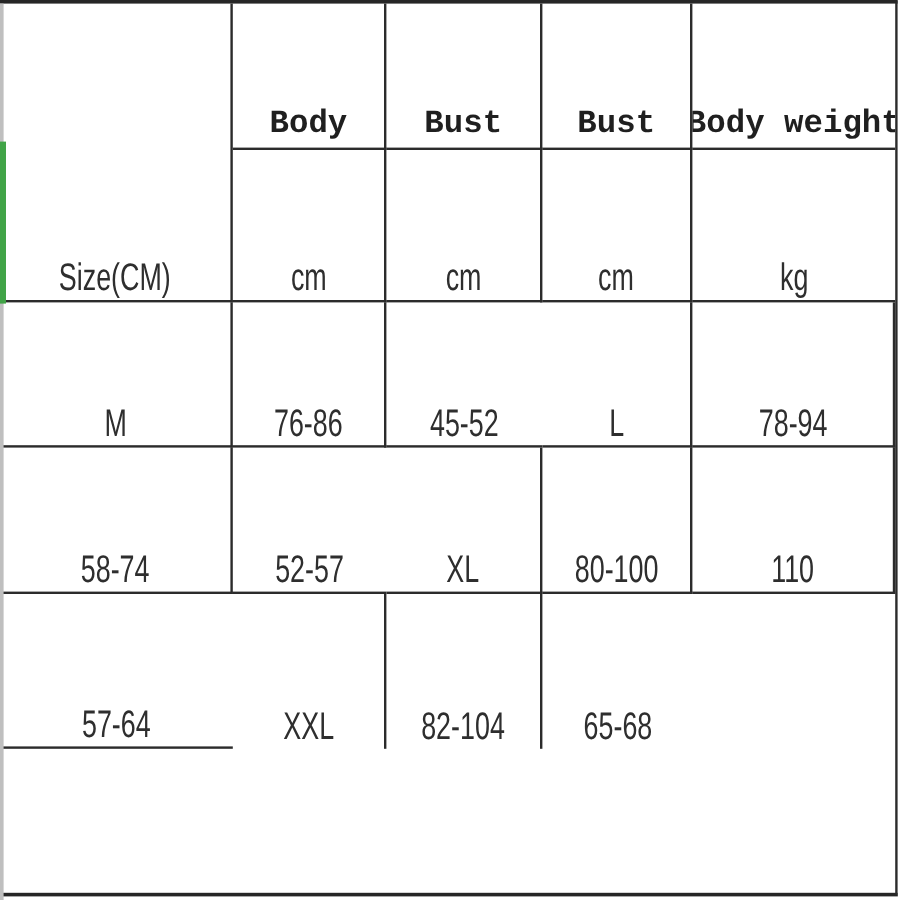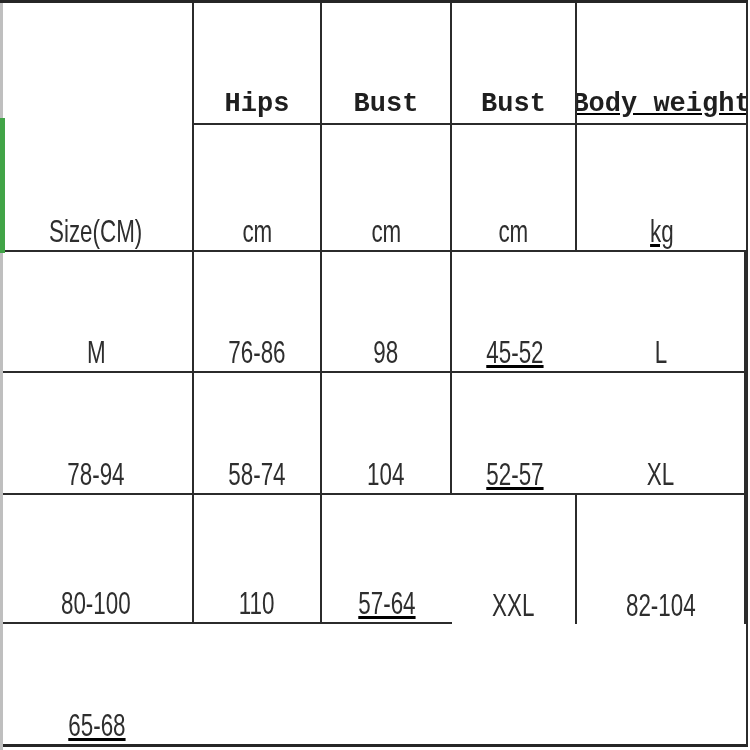--- a/index.html
+++ b/index.html
@@ -31,21 +31,21 @@
   .cell {
     box-sizing: border-box;
     border-right: 2px solid #2b2b2b;
     border-bottom: 2px solid #2b2b2b;
     display: flex;
     align-items: flex-end;
     justify-content: center;
     padding-bottom: 3px;
     overflow: hidden;
   }
-  .cell.no-r { border-right: none; text-decoration: underline; }
+  .cell.no-r { border-right: none; }
   .cell.no-b { border-bottom: none; justify-content: center; }
   .cell.corner {
     grid-column: 1;
     grid-row: 1 / 3;
   }
   
   .hdr-text {
     font-family: "Liberation Mono", "DejaVu Sans Mono", monospace;
     font-weight: bold;
     font-size: 27px;
@@ -93,21 +93,21 @@
   <div class="left-edge-line"></div>
   <div class="green-accent-bar"></div>
 
   <div class="size-table">
 
     <div class="cell corner">
       <span class="val-text">Size(CM)</span>
     </div>
 
     <div class="cell">
-      <span class="hdr-text">Hips</span>
+      <span class="hdr-text">Body</span>
     </div>
     <div class="cell">
       <span class="hdr-text">Bust</span>
     </div>
     <div class="cell">
       <span class="hdr-text">Bust</span>
     </div>
     <div class="cell no-r">
       <span class="hdr-text">Body weight</span>
     </div>
@@ -124,38 +124,32 @@
     <div class="cell no-r">
       <span class="val-text">kg</span>
     </div>
 
     <div class="cell">
       <span class="val-text">M</span>
     </div>
     <div class="cell">
       <span class="val-text">76-86</span>
     </div>
-    <div class="cell">
-      <span class="val-text">98</span>
-    </div>
     <div class="cell no-r">
       <span class="val-text">45-52</span>
     </div>
 
     <div class="cell">
       <span class="val-text">L</span>
     </div>
     <div class="cell">
       <span class="val-text">78-94</span>
     </div>
     <div class="cell">
       <span class="val-text">58-74</span>
-    </div>
-    <div class="cell">
-      <span class="val-text">104</span>
     </div>
     <div class="cell no-r">
       <span class="val-text">52-57</span>
     </div>
 
     <div class="cell">
       <span class="val-text">XL</span>
     </div>
     <div class="cell">
       <span class="val-text">80-100</span>

